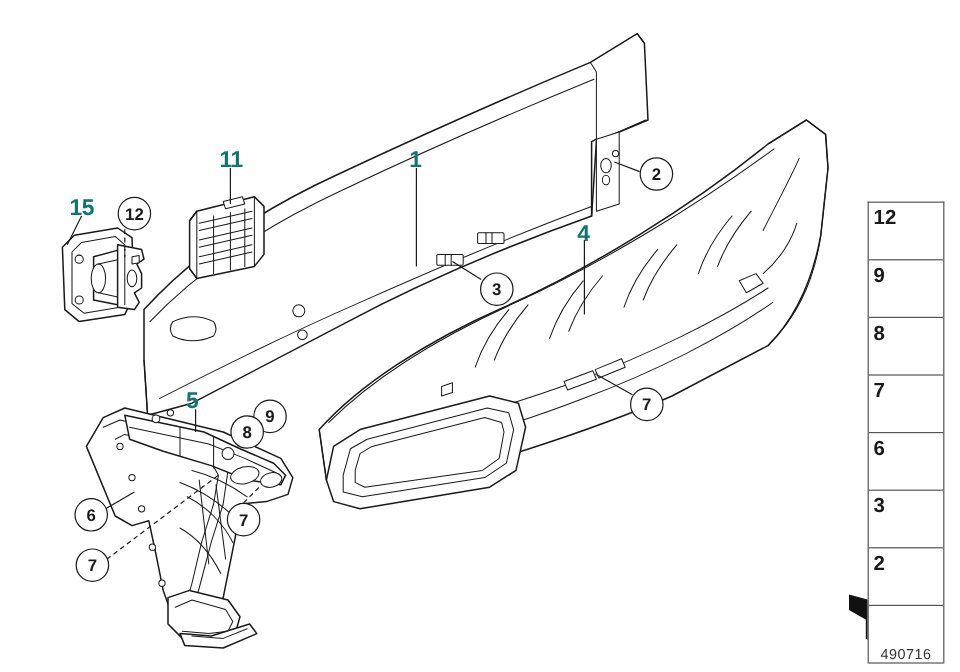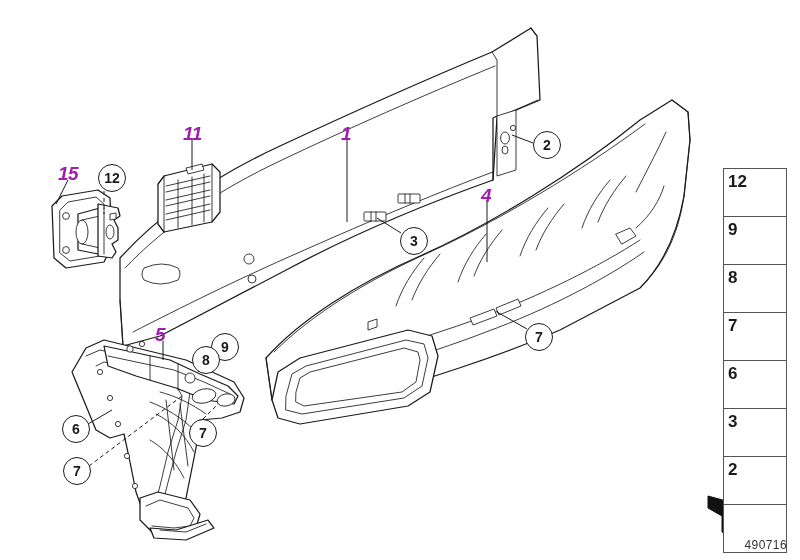--- a/index.html
+++ b/index.html
@@ -1,31 +1,31 @@
 <!DOCTYPE html>
 <html><head>
 <meta charset="utf-8">
 <style>
   html,body{margin:0;padding:0;background:#fff;}
   body{width:800px;height:560px;position:relative;overflow:hidden;
        font-family:"Liberation Sans",sans-serif;color:#000;}
   #stage{position:absolute;left:0;top:0;width:800px;height:560px;}
   svg{position:absolute;left:0;top:0;width:800px;height:560px;}
   .lbl{position:absolute;font-weight:bold;font-size:19px;line-height:1;
-       color:#a21caf;letter-spacing:-0.5px;font-style:italic;}
+       color:#0f766e;letter-spacing:-0.5px;}
   .callout{position:absolute;width:26px;height:26px;border:1.6px solid #1a1a1a;
            border-radius:50%;background:#fff;display:flex;align-items:center;
            justify-content:center;font-size:14px;font-weight:bold;color:#1a1a1a;}
   .legend{position:absolute;left:723px;top:168px;width:62px;
           border:1.3px solid #555;border-bottom:none;background:#fff;}
   .lgrow{position:relative;height:48px;border-bottom:1.3px solid #555;
          box-sizing:border-box;}
   .lgnum{position:absolute;left:4px;top:4px;font-size:17px;font-weight:bold;
          color:#1a1a1a;line-height:1;}
-  .partno{position:absolute;left:723px;top:538px;width:64px;text-align:right;
+  .partno{position:absolute;left:723px;top:538px;width:64px;text-align:center;
           font-size:12px;color:#333;letter-spacing:0.4px;}
 </style>
 </head>
 <body>
 
 <div id="stage">
 
   <svg viewBox="0 0 800 560">
     <defs>
       <style>

